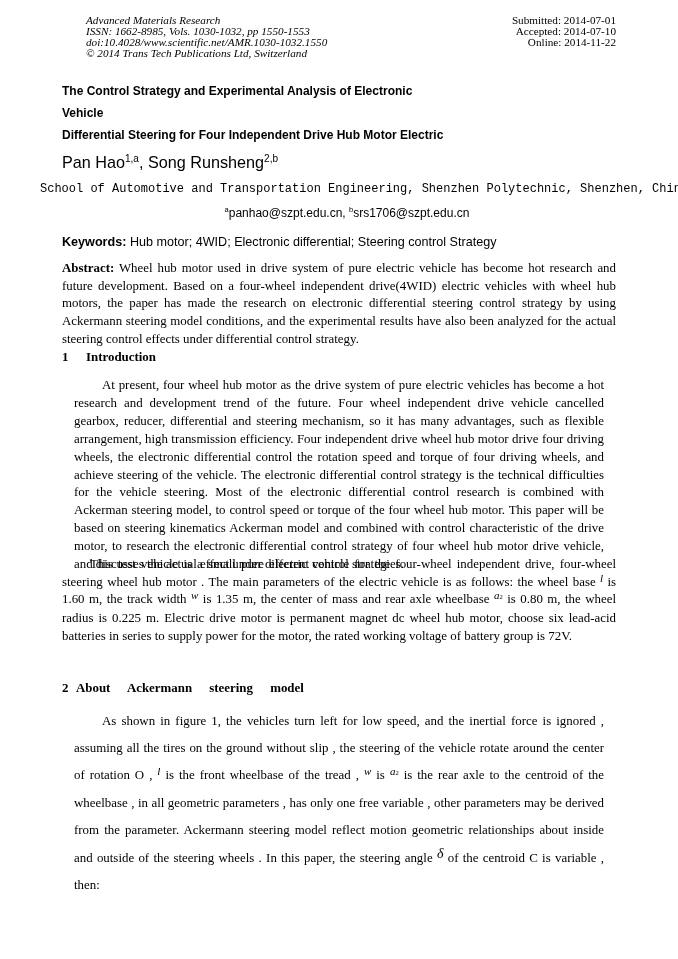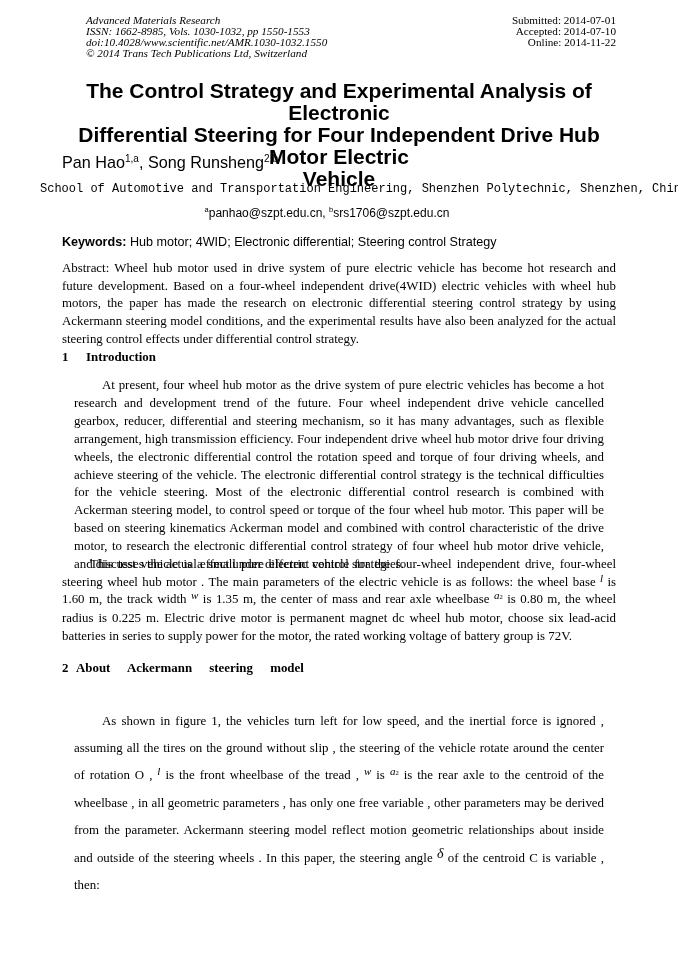--- a/index.html
+++ b/index.html
@@ -5,36 +5,36 @@
   html, body { margin: 0; padding: 0; background: #ffffff; }
   body { width: 678px; height: 959px; position: relative; overflow: hidden; color: #000; }
   .page { position: absolute; left: 0; top: 0; width: 678px; height: 959px; }
   .serif { font-family: "Liberation Serif", "DejaVu Serif", serif; }
   .sans { font-family: "Liberation Sans", "DejaVu Sans", sans-serif; }
 
   .hdr-left { position: absolute; left: 62px; top: 15px; font-style: italic; font-size: 11.2px; line-height: 11px; }
   .hdr-right { position: absolute; right: 62px; top: 15px; font-size: 11.2px; line-height: 11px; text-align: right; }
   .hdr-left div, .hdr-right div { white-space: nowrap; margin-left: 24px; }
 
-  .title { position: absolute; left: 62px; width: 554px; top: 80px; text-align: center; font-weight: bold; font-size: 21px; line-height: 22px; }
+  .title { position: absolute; left: 62px; width: 554px; top: 80px; text-align: left; font-weight: bold; font-size: 12px; line-height: 22px; }
   .authors { position: absolute; left: 62px; width: 554px; top: 152px; text-align: left; font-size: 16.2px; line-height: 20px; }
   .affil { position: absolute; left: 40px; width: 598px; top: 182px; text-align: center; font-size: 12px; line-height: 15px; white-space: nowrap; font-family: Liberation Mono, monospace; }
-  .emails { position: absolute; left: 50px; width: 554px; top: 206px; text-align: center; font-size: 12px; line-height: 15px; }
+  .emails { position: absolute; left: 70px; width: 554px; top: 206px; text-align: center; font-size: 12px; line-height: 15px; }
   sup { font-size: 0.62em; vertical-align: super; line-height: 0; }
 
   .keywords { position: absolute; left: 62px; top: 234px; font-size: 12.6px; line-height: 16px; white-space: nowrap; }
   .keywords b { font-weight: bold; }
 
   .body-block { position: absolute; left: 62px; width: 554px; font-size: 12.9px; text-align: justify; }
   .abstract { top: 260px; line-height: 17.7px; }
-  .abstract .lbl { font-weight: normal; }
+  .abstract .lbl { font-weight: bold; }
 
   .sec-head { position: absolute; left: 62px; font-weight: bold; font-size: 12.9px; line-height: 16px; white-space: nowrap; }
   .sec1 { top: 349px; }
-  .sec2 { top: 660px; word-spacing: 14px; }
+  .sec2 { top: 680px; word-spacing: 14px; }
   .sec-num { display: inline-block; width: 24px; }
 
   .intro { top: 365px; line-height: 17.9px; }
   .intro p, .sec2body p { margin: 12px; text-indent: 28px; }
   .para2 { position: absolute; left: 62px; width: 554px; top: 556px; line-height: 17.7px; font-size: 12.9px; text-align: justify; }
   .sec2body { top: 696px; line-height: 27px; }
   .ital { font-style: italic; font-size: 11px; position: relative; top: -4px; }
   .sub { font-size: 0.6em; font-style: normal; }
 </style>
 </head>
@@ -50,22 +50,22 @@
   </div>
 
   <div class="hdr-right serif">
     <div>Submitted: 2014-07-01</div>
     <div>Accepted: 2014-07-10</div>
     <div>Online: 2014-11-22</div>
   </div>
 
   <div class="title sans">
     <div>The Control Strategy and Experimental Analysis of Electronic</div>
+    <div>Vehicle</div>
     <div>Differential Steering for Four Independent Drive Hub Motor Electric</div>
-    <div>Vehicle</div>
   </div>
 
   <div class="authors sans">
     <span>Pan Hao</span><sup>1,a</sup><span>, </span><span>Song Runsheng</span><sup>2,b</sup>
   </div>
 
   <div class="affil sans">
     <span>School of Automotive and Transportation Engineering, Shenzhen Polytechnic, Shenzhen, China</span><sup>1,2</sup>
   </div>
 

